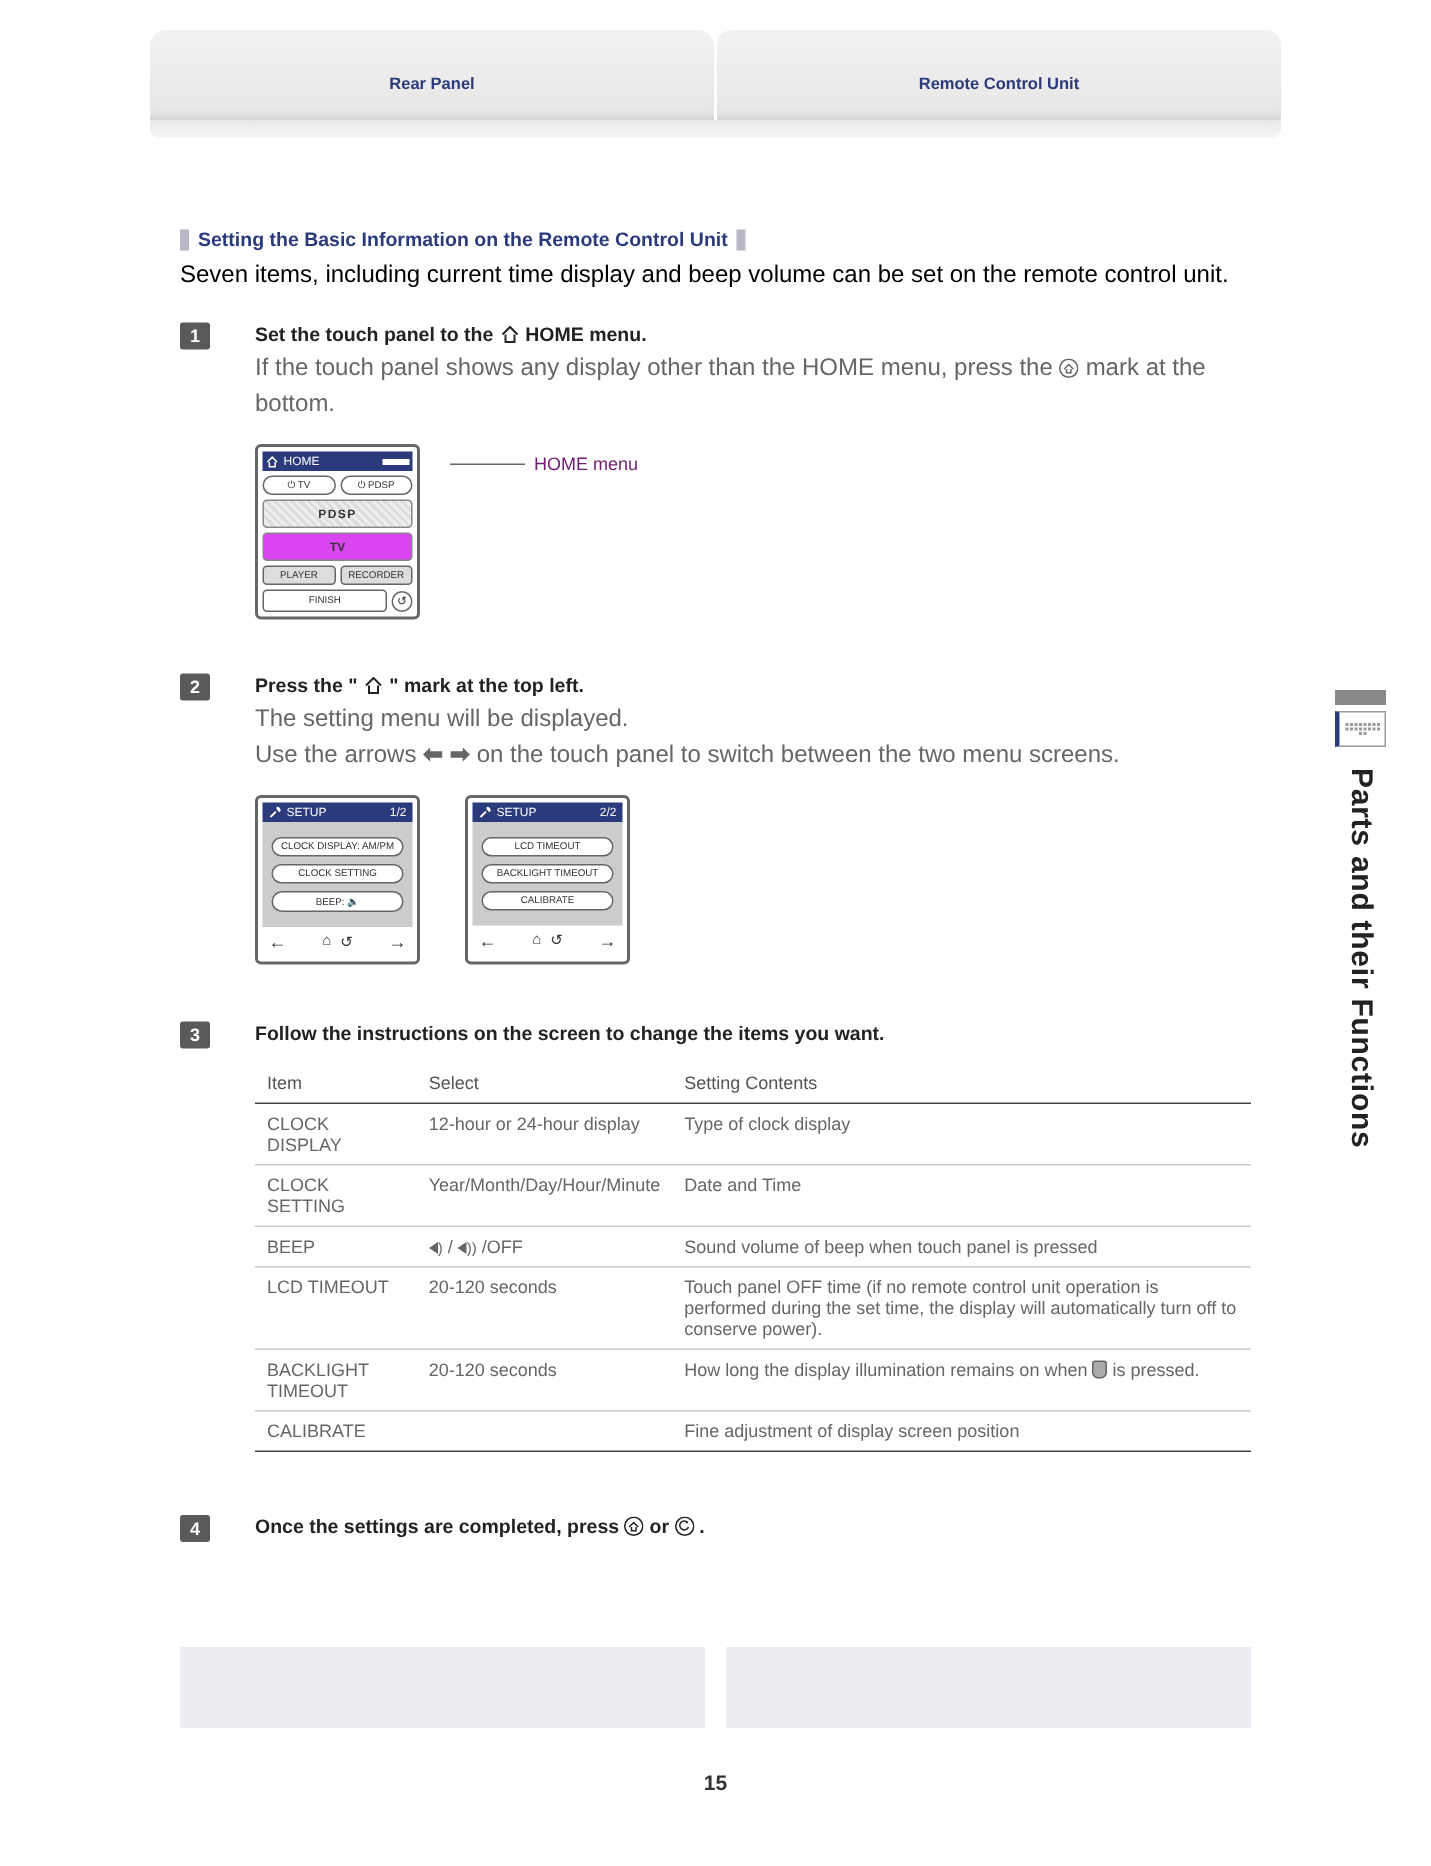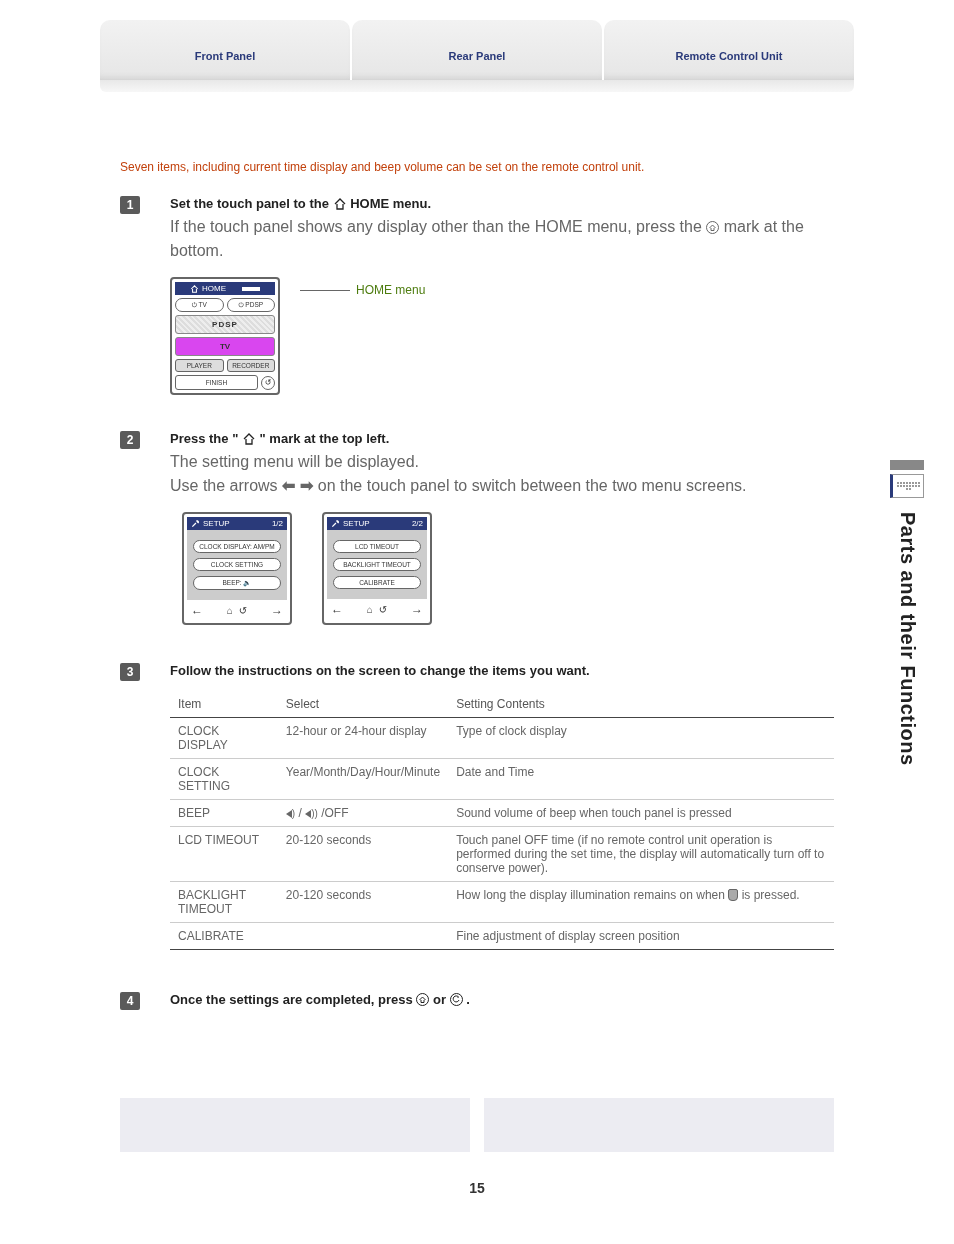--- a/index.html
+++ b/index.html
@@ -4,41 +4,41 @@
 <style>
   * { box-sizing: border-box; margin: 0; padding: 0; }
   body { font-family: Arial, Helvetica, sans-serif; background: #fff; color: #333; width: 954px; margin: 0 auto; position: relative; height: 1244px; }
   .tabs { display: flex; gap: 2px; padding: 20px 100px 0 100px; }
   .tab { flex: 1; background: linear-gradient(#f2f2f2,#e6e6e6); border-radius: 10px 10px 0 0; padding: 30px 0 18px 0; text-align: center; font-size: 11px; font-weight: bold; color: #2a3a7a; box-shadow: inset 0 -6px 8px -6px rgba(0,0,0,0.15); }
   .tab-underbar { height: 12px; margin: 0 100px; background: linear-gradient(#e8e8e8,#f7f7f7); border-radius: 0 0 6px 6px; }
   .content { padding: 60px 120px 40px 120px; }
   .section-title { font-size: 13px; font-weight: bold; color: #2a3a7a; display: flex; align-items: center; gap: 6px; }
   .section-title .bar { display: inline-block; width: 6px; height: 14px; background: #b8b8c8; }
   .section-title .bar.r { background: #b8b8c8; }
-  .intro { font-size: 12px; color: #c2410c; margin: 8px 0 22px 0; }
+  .intro { font-size: 16px; color: #000000; margin: 8px 0 22px 0; }
   .step { display: flex; align-items: flex-start; gap: 30px; margin-bottom: 18px; }
   .step-num { width: 20px; height: 18px; background: #5a5a5a; color: #fff; font-size: 12px; font-weight: bold; display: flex; align-items: center; justify-content: center; border-radius: 2px; flex-shrink: 0; }
   .step-body { flex: 1; }
   .step-title { font-size: 13px; font-weight: bold; color: #222; margin-bottom: 4px; }
   .step-text { font-size: 16px; color: #666; line-height: 1.5; }
   .home-figure { display: flex; align-items: flex-start; gap: 20px; margin: 14px 0 18px 0; }
   .remote-screen { width: 110px; background: #fff; border: 2px solid #666; border-radius: 4px; padding: 3px; font-size: 7px; }
-  .rs-header { background: #2a3a7a; color: #fff; padding: 2px 15px; font-size: 8px; display: flex; align-items: center; gap: 4px; justify-content: space-between; }
+  .rs-header { background: #2a3a7a; color: #fff; padding: 2px 2px; font-size: 8px; display: flex; align-items: center; gap: 4px; justify-content: space-between; }
   .rs-header-left { display:flex; align-items:center; gap:3px;}
   .rs-row { display: flex; gap: 3px; margin-top: 3px; }
   .rs-btn { flex:1; border: 1px solid #666; border-radius: 8px; text-align: center; padding: 2px 2px; font-size: 6.5px; background: #fff; }
   .rs-wide { border: 1px solid #888; border-radius: 3px; text-align: center; padding: 4px 2px; font-size: 8px; background: repeating-linear-gradient(45deg,#ddd,#ddd 2px,#eee 2px,#eee 4px); font-weight:bold; letter-spacing:1px; margin-top:3px;}
   .rs-tv { border: 1px solid #888; border-radius: 3px; text-align: center; padding: 4px 2px; font-size: 8px; background: #d946ef; margin-top:3px; font-weight:bold;}
   .rs-foot { display: flex; gap: 3px; margin-top: 3px; align-items: center; }
   .rs-foot .rs-btn { border-radius: 3px; padding:3px 2px;}
   .rs-circle { width: 14px; height: 14px; border: 1px solid #666; border-radius: 50%; display:flex; align-items:center; justify-content:center; font-size:8px; }
   .leader { display: flex; align-items: center; }
   .leader-line { width: 50px; border-top: 1px solid #666; }
-  .leader-text { font-size: 12px; color: #4d7c0f; margin-left: 6px; }
-  .setup-screens { display: flex; gap: 30px; margin: 14px 0 20px 12px; }
+  .leader-text { font-size: 12px; color: #701a75; margin-left: 6px; }
+  .setup-screens { display: flex; gap: 30px; margin: 14px 0 20px 0; }
   .setup-screen { width: 110px; background:#fff; border:2px solid #666; border-radius:4px; padding:3px; }
   .setup-head { background:#2a3a7a; color:#fff; font-size:8px; padding:2px 4px; display:flex; justify-content:space-between; align-items:center; }
   .setup-body { background:#ccc; padding:10px 6px; display:flex; flex-direction:column; gap:5px; }
   .setup-item { background:#fff; border:1px solid #666; border-radius:8px; font-size:6.5px; text-align:center; padding:2px 2px; }
   .setup-nav { display:flex; align-items:center; justify-content:space-between; padding:3px 4px; }
   .setup-nav .arrow { font-size:12px; font-weight:bold; }
   .setup-nav .mid { display:flex; gap:6px; }
   .setup-nav .mid span { font-size:10px; }
   .table-wrap { margin: 12px 0 24px 0; }
   table { width: 100%; border-collapse: collapse; font-size: 12px; color:#666;margin-top:13px; }
@@ -55,28 +55,32 @@
   .footer-box { flex:1; height:54px; background:#ececf2; }
   .speaker-icon { display:inline-block; width:0; height:0; border-top:4px solid transparent; border-bottom:4px solid transparent; border-right:6px solid #666; vertical-align:-1px; }
   .sound-waves { display:inline-block; font-size:10px; color:#666; }
   .light-icon { display:inline-block; width:10px; height:12px; border:1px solid #666; border-radius:2px 2px 4px 4px; vertical-align:-2px; position:relative; background:#aaa;}
   svg.icon { vertical-align:-2px; }
 </style>
 </head>
 <body>
 
 <div class="tabs">
-  <div class="tab">Front Panel</div>
   <div class="tab">Rear Panel</div>
   <div class="tab">Remote Control Unit</div>
 </div>
 <div class="tab-underbar"></div>
 
 <div class="content">
 
+  <div class="section-title">
+    <span class="bar"></span>
+    <span>Setting the Basic Information on the Remote Control Unit</span>
+    <span class="bar r"></span>
+  </div>
   <p class="intro">Seven items, including current time display and beep volume can be set on the remote control unit.</p>
 
   <div class="step">
     <div class="step-num">1</div>
     <div class="step-body">
       <div class="step-title">
         <span>Set the touch panel to the </span>
         <svg class="icon" width="14" height="12" viewBox="0 0 14 12">
             <path d="M2 6 L7 1 L12 6 M4 6 V11 H10 V6" fill="none" stroke="#222" stroke-width="1.3"></path>
           </svg>

